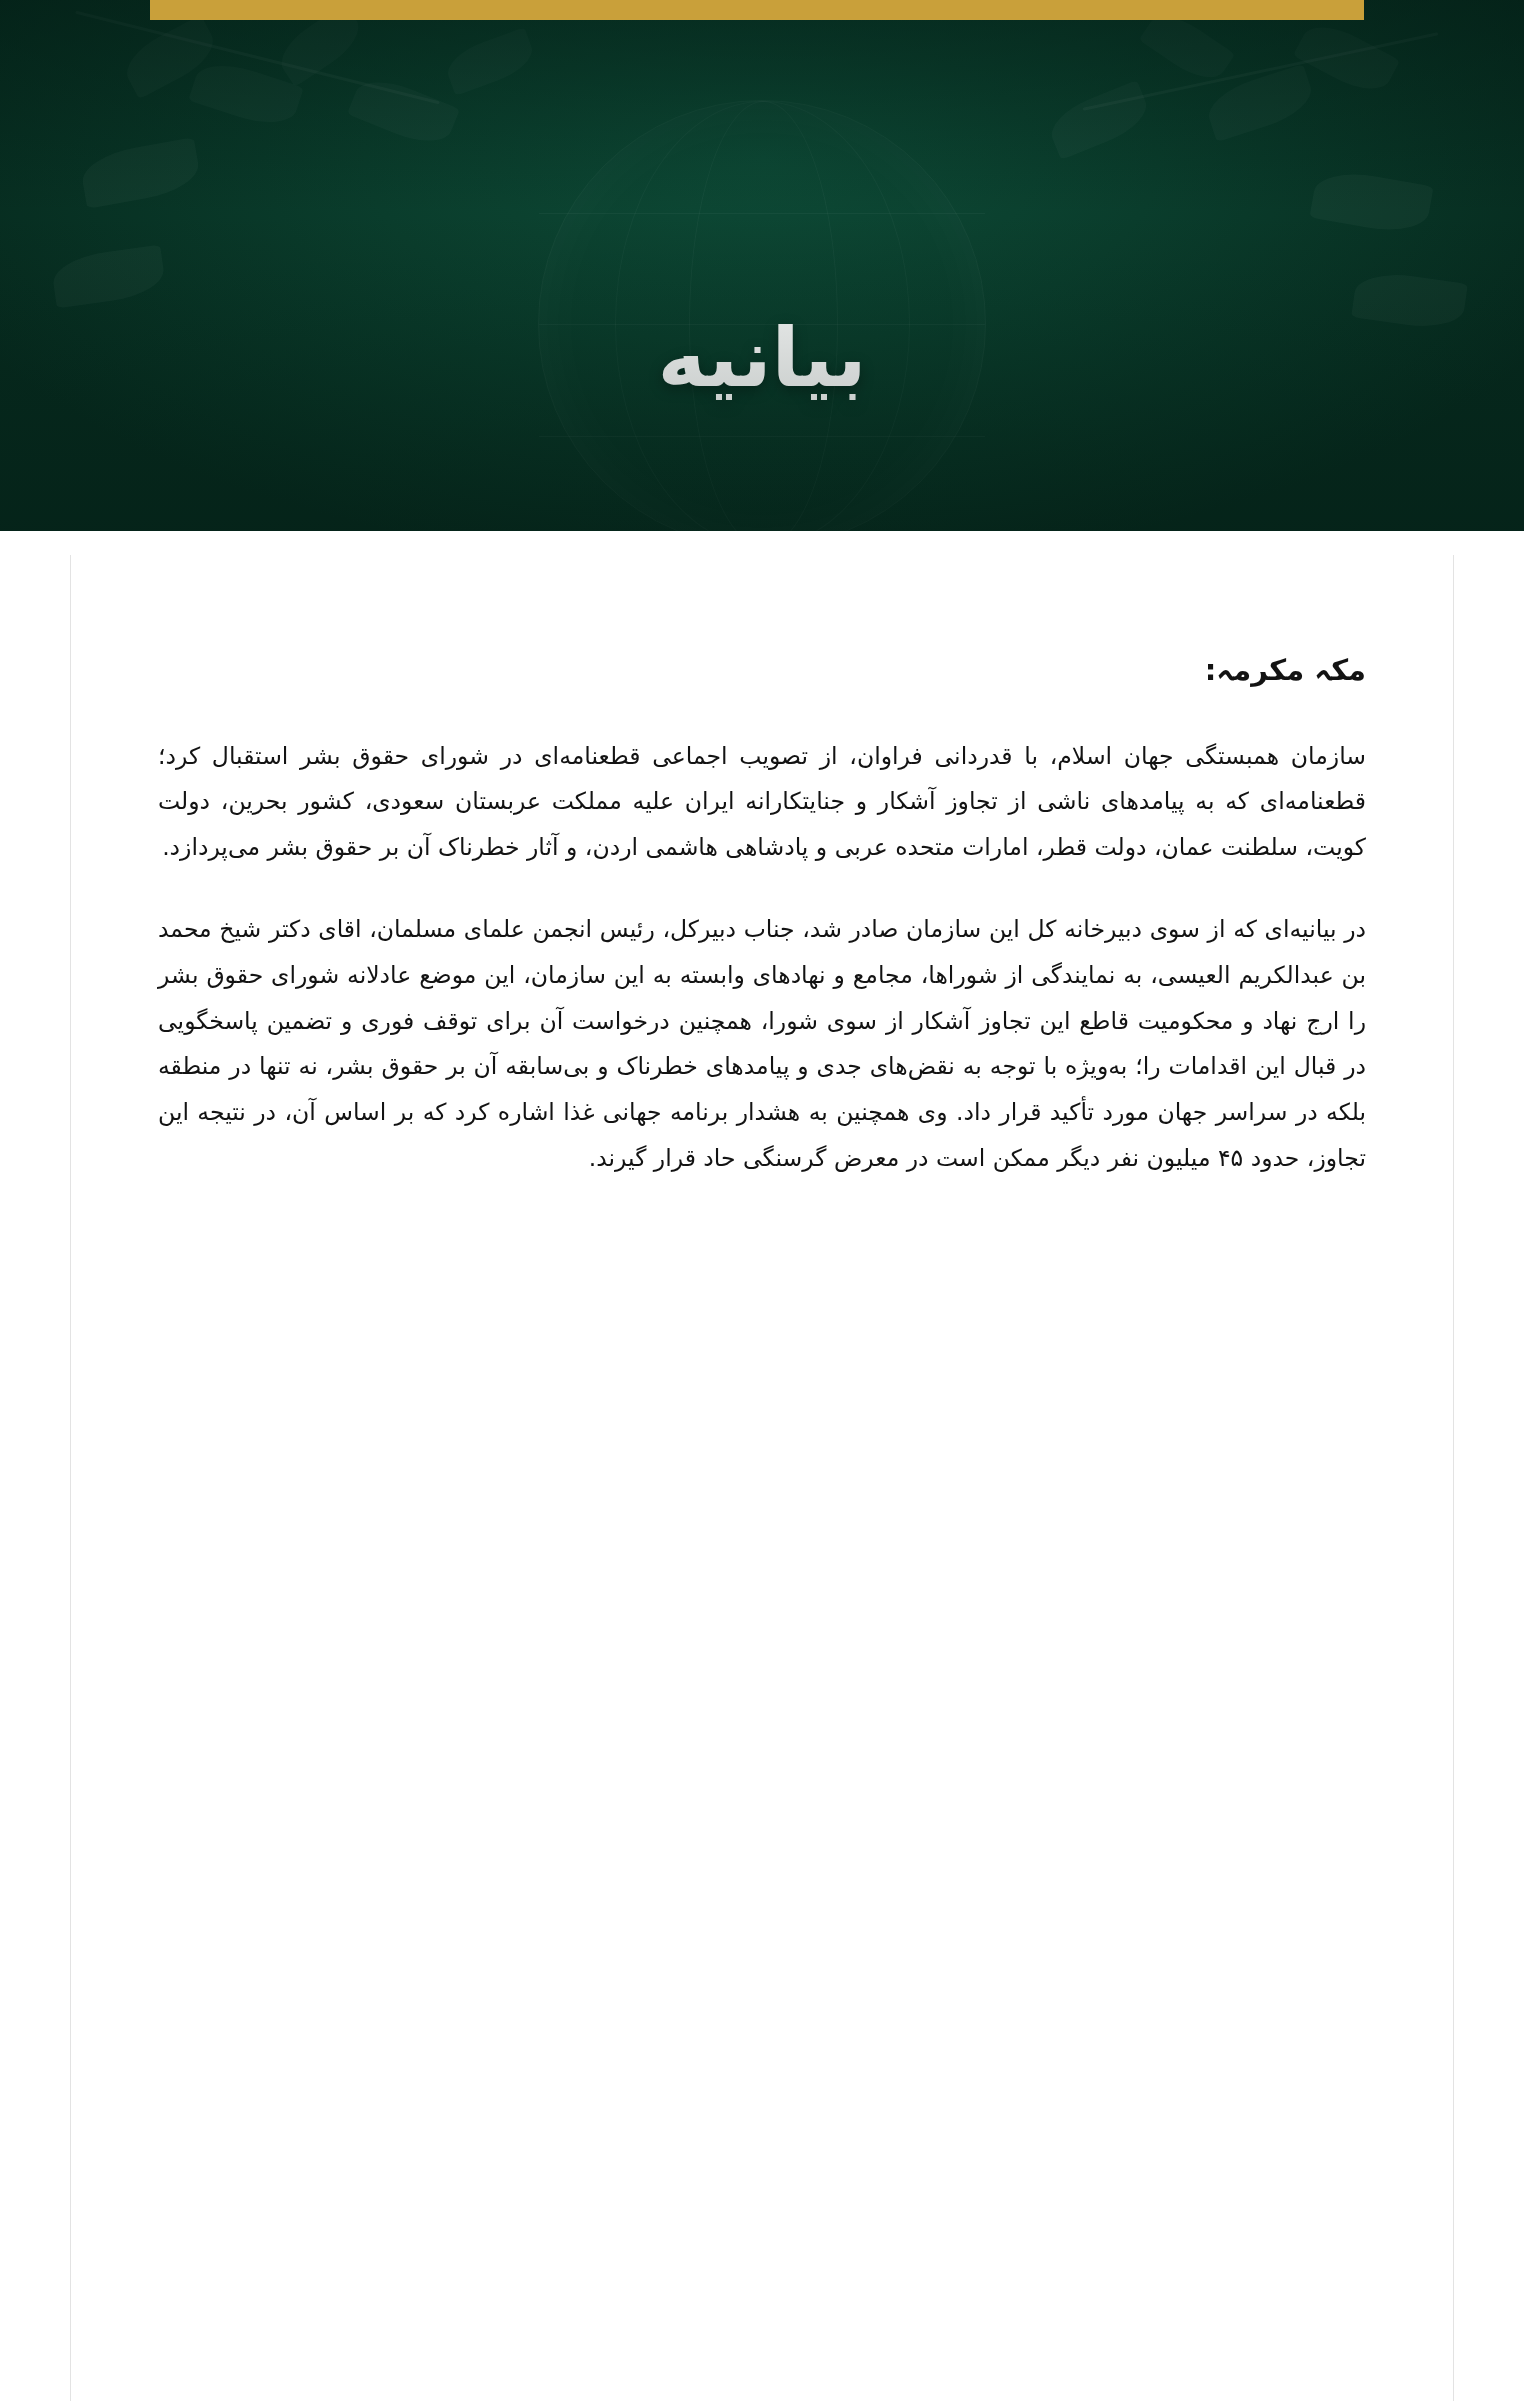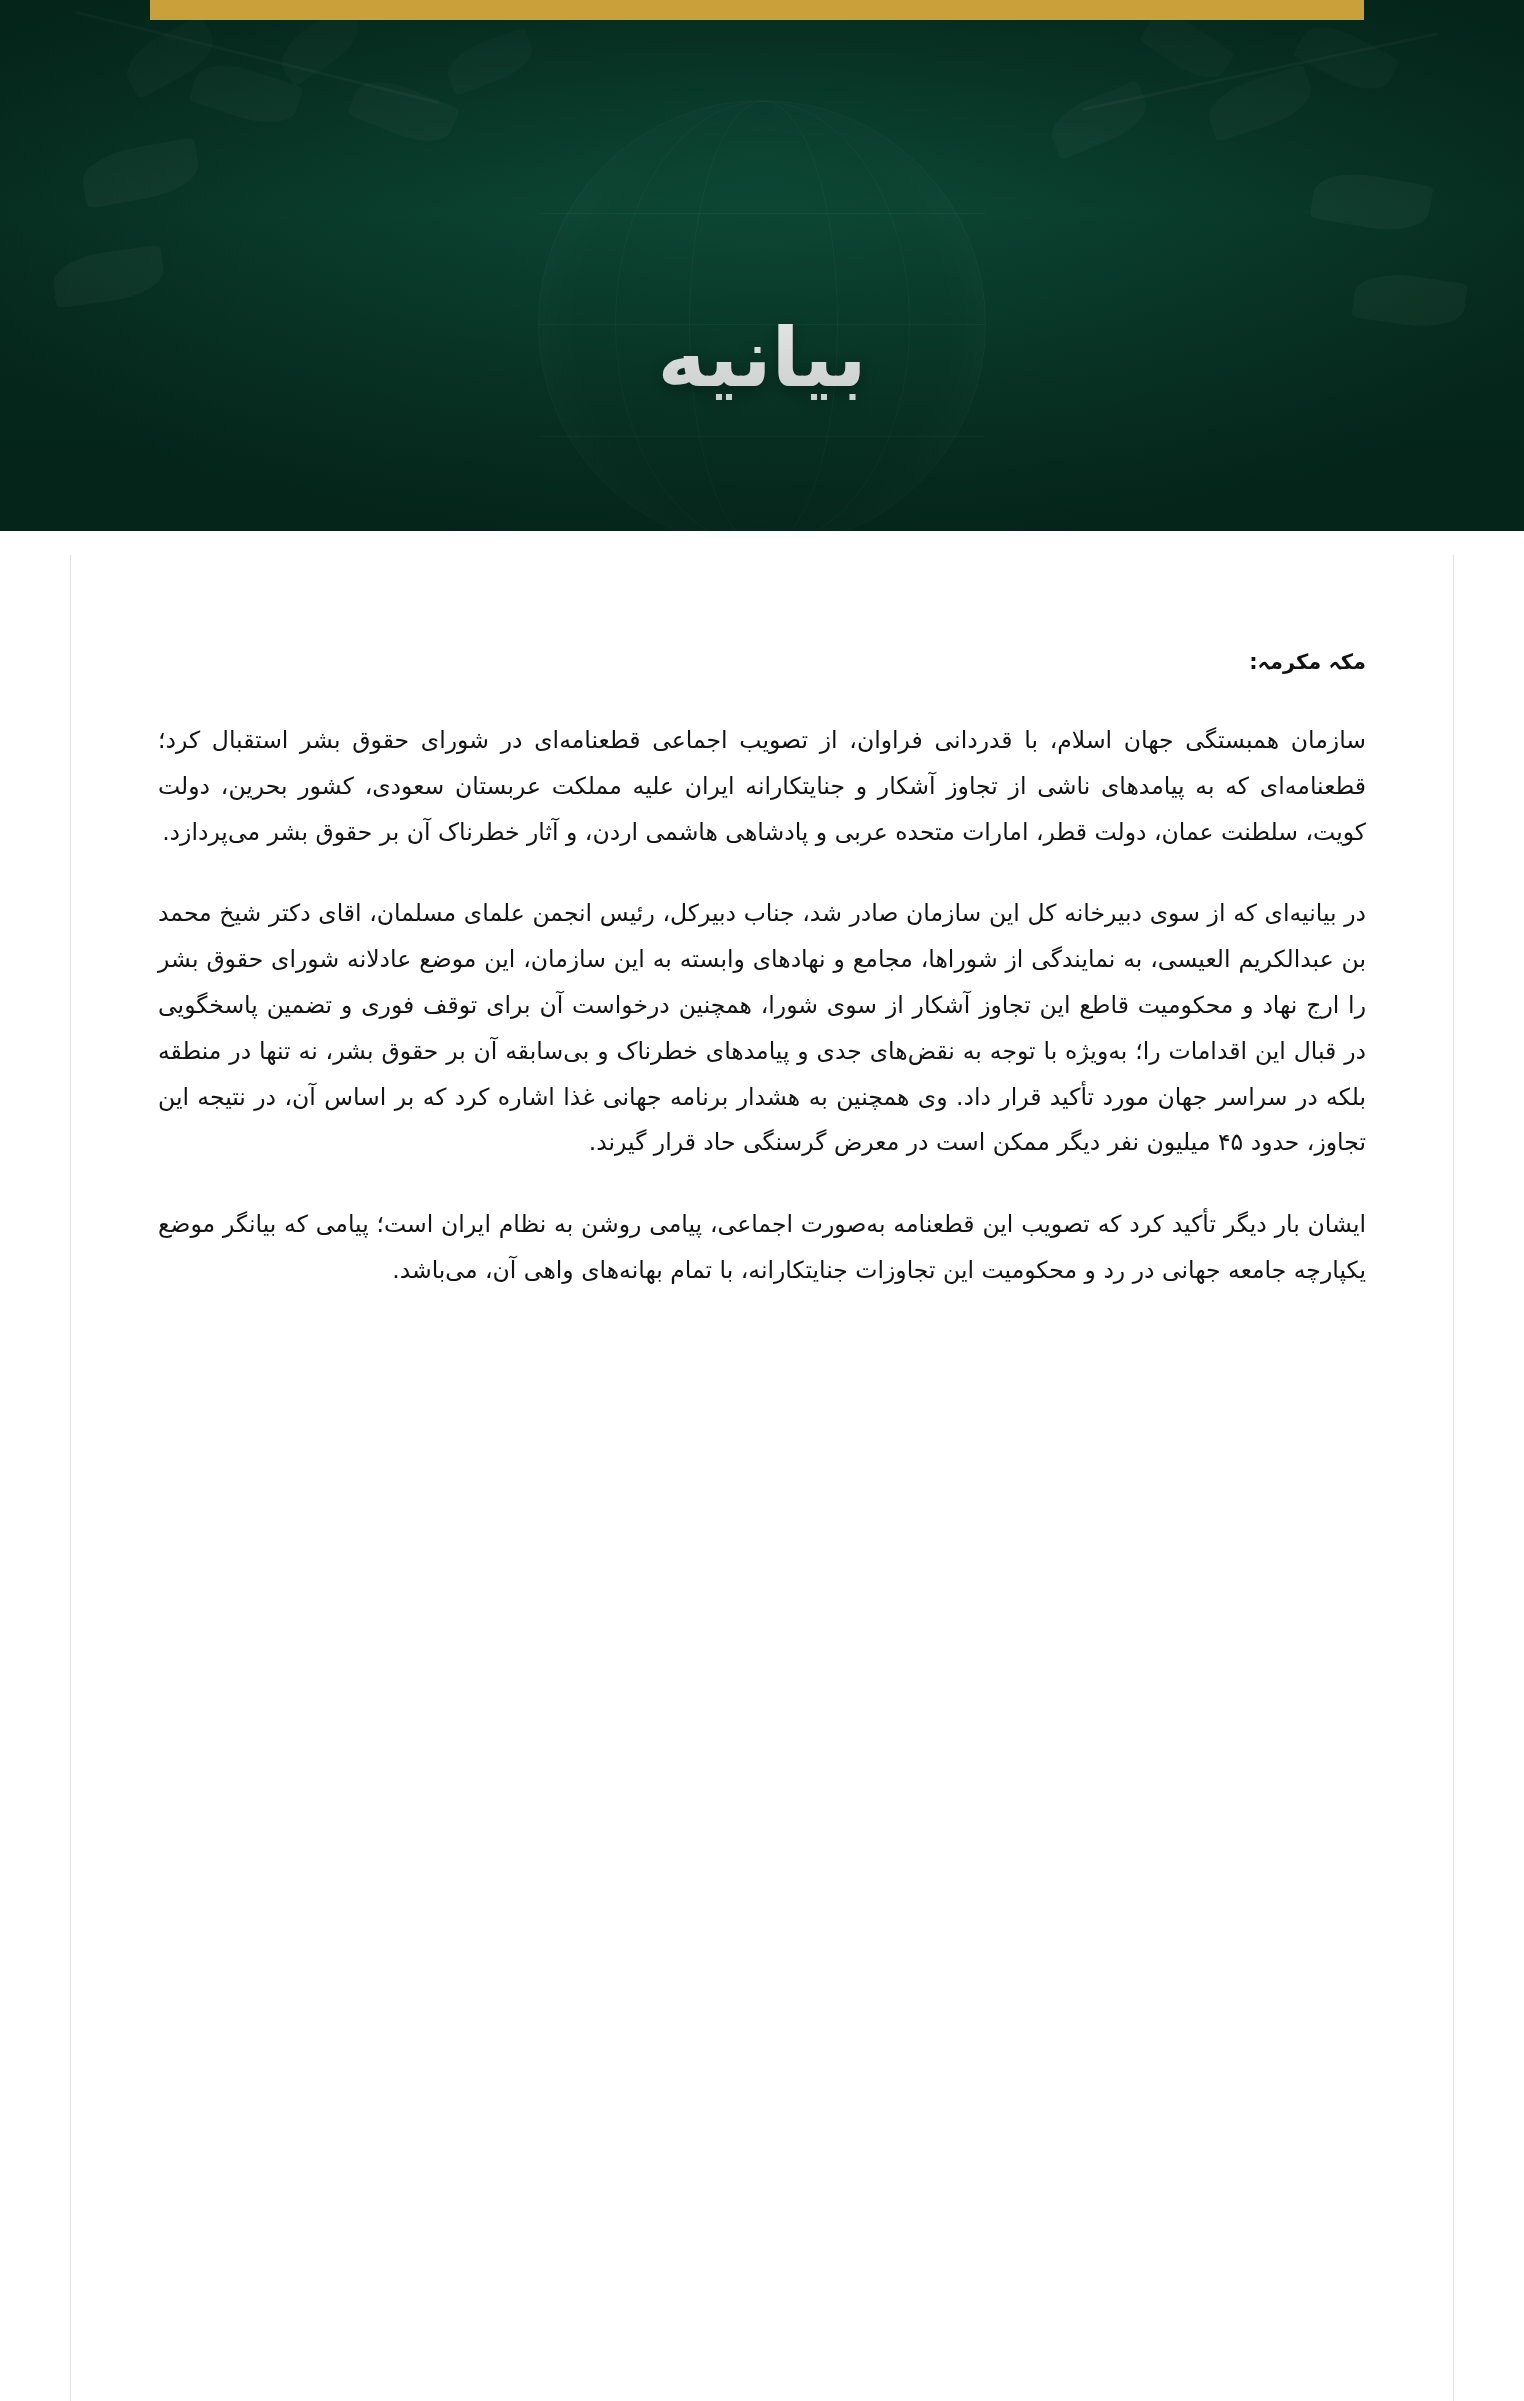--- a/index.html
+++ b/index.html
@@ -136,21 +136,21 @@
     right: 158px;
     direction: rtl;
     text-align: justify;
     color: #131313;
     font-size: 23.5px;
     line-height: 1.95;
     font-family: "DejaVu Sans", "Liberation Sans", sans-serif;
   }
 
   .salutation {
-    font-size: 21px;
+    font-size: 29px;
     font-weight: 700;
     margin-bottom: 35px;
     text-align: right;
   }
 
   .para {
     margin: 7px 0 36px 0;
     text-align: justify;
     text-justify: inter-word;
   }
@@ -194,19 +194,18 @@
   <div class="top-gold-bar"></div>
 
   <div class="body-wrap">
     <div class="rule rule-left"></div>
     <div class="rule rule-right"></div>
 
     <div class="content">
       <div class="salutation">مکہ مکرمہ:</div>
       <p class="para">سازمان همبستگی جهان اسلام، با قدردانی فراوان، از تصویب اجماعی قطعنامه‌ای در شورای حقوق بشر استقبال کرد؛ قطعنامه‌ای که به پیامدهای ناشی از تجاوز آشکار و جنایتکارانه ایران علیه مملکت عربستان سعودی، کشور بحرین، دولت کویت، سلطنت عمان، دولت قطر، امارات متحده عربی و پادشاهی هاشمی اردن، و آثار خطرناک آن بر حقوق بشر می‌پردازد.</p>
       <p class="para">در بیانیه‌ای که از سوی دبیرخانه کل این سازمان صادر شد، جناب دبیرکل، رئیس انجمن علمای مسلمان، اقای دکتر شیخ محمد بن عبدالکریم العیسی، به نمایندگی از شوراها، مجامع و نهادهای وابسته به این سازمان، این موضع عادلانه شورای حقوق بشر را ارج نهاد و محکومیت قاطع این تجاوز آشکار از سوی شورا، همچنین درخواست آن برای توقف فوری و تضمین پاسخگویی در قبال این اقدامات را؛ به‌ویژه با توجه به نقض‌های جدی و پیامدهای خطرناک و بی‌سابقه آن بر حقوق بشر، نه تنها در منطقه بلکه در سراسر جهان مورد تأکید قرار داد. وی همچنین به هشدار برنامه جهانی غذا اشاره کرد که بر اساس آن، در نتیجه این تجاوز، حدود ۴۵ میلیون نفر دیگر ممکن است در معرض گرسنگی حاد قرار گیرند.</p>
-      <p class="para">ایشان بار دیگر تأکید کرد که تصویب این قطعنامه به‌صورت اجماعی، پیامی روشن به نظام ایران است؛ پیامی که بیانگر موضع یکپارچه جامعه جهانی در رد و محکومیت این تجاوزات جنایتکارانه، با تمام بهانه‌های واهی آن، می‌باشد.</p>
     </div>
 
   </div>
 
 </div>
 
 
 </body></html>

